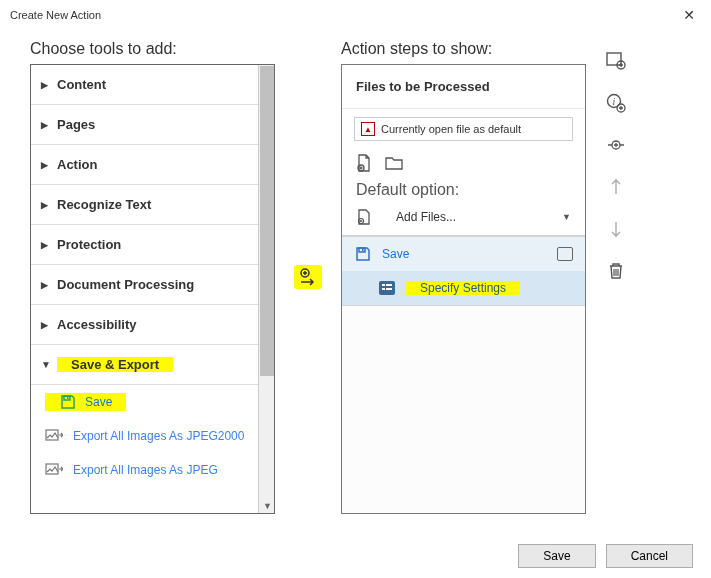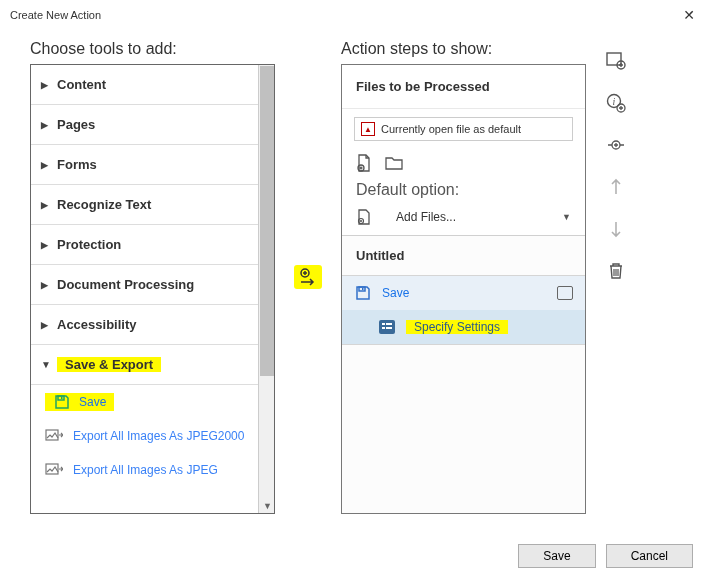--- a/index.html
+++ b/index.html
@@ -60,21 +60,21 @@
 .cat.expanded .caret { font-size: 10px;}
 .tool {
   padding: 8px 10px 8px 14px;
   display: flex;
   align-items: center;
   gap: 10px;
   font-size: 12px;
   color: #3b82f6;
 }
 .tool.hl { color: #1a73e8; }
-.hl-bg { background: #fffb00; padding: 0 8px; }
+.hl-bg { background: #fffb00; padding: 0 14px; }
 .tool .ti, .step-row .ti { width: 18px; height: 18px; display: inline-flex; align-items: center; justify-content: center; }
 .middle {
   flex: 0 0 34px;
   display: flex;
   align-items: center;
   justify-content: center;
 }
 .add-btn {
   width: 28px; height: 24px;
   background: #fffb00;
@@ -179,21 +179,21 @@
         <div class="cat">
             <span class="caret">▶</span>
             <span>Content</span>
           </div>
         <div class="cat">
             <span class="caret">▶</span>
             <span>Pages</span>
           </div>
         <div class="cat">
             <span class="caret">▶</span>
-            <span>Forms</span>
+            <span>Action</span>
           </div>
         <div class="cat">
             <span class="caret">▶</span>
             <span>Recognize Text</span>
           </div>
         <div class="cat">
             <span class="caret">▶</span>
             <span>Protection</span>
           </div>
         <div class="cat">
@@ -290,21 +290,20 @@
                   <path d="M3 1h7l3 3v11H3z" fill="none" stroke="#555" stroke-width="1.3"></path>
                   <circle cx="5" cy="12" r="2.5" fill="none" stroke="#555" stroke-width="1.2"></circle>
                   <path d="M5 11v2M4 12h2" stroke="#555" stroke-width="1.2"></path>
                 </svg>
             </span>
             <span>Add Files...</span>
           </div>
           <span style="font-size:9px;color:#555;">▼</span>
         </div>
       </div>
-      <div class="steps-title">Untitled</div>
       <div class="step-row save-row">
         <div class="ll">
           <span class="ti">
             <svg width="16" height="16" viewBox="0 0 16 16">
                 <path d="M2 2h10l2 2v10H2z" fill="none" stroke="#3270c9" stroke-width="1.5"></path>
                 <rect x="4" y="2" width="6" height="4" fill="none" stroke="#3270c9" stroke-width="1.5"></rect>
                 <rect x="7" y="3" width="1.5" height="2" fill="#3270c9"></rect>
               </svg>
           </span>
           <span class="save-label">Save</span>

